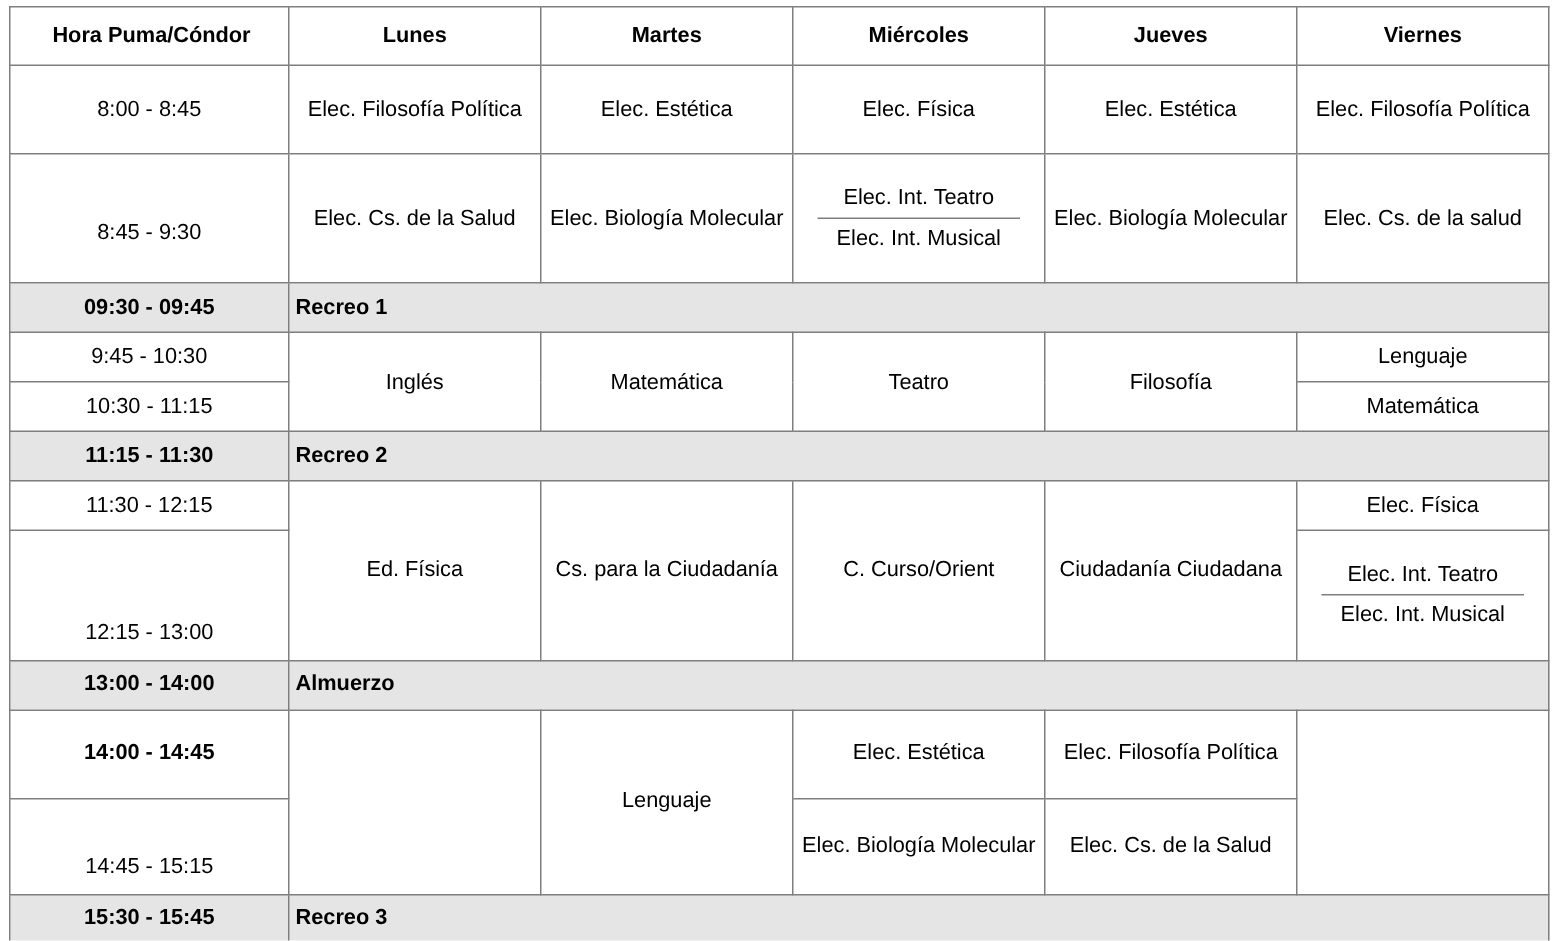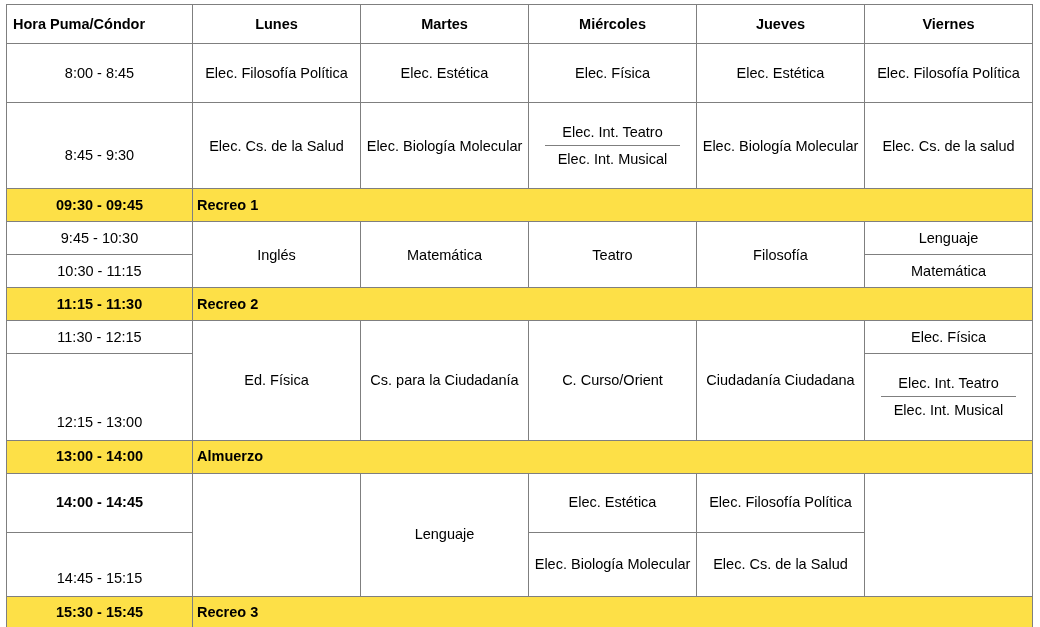--- a/index.html
+++ b/index.html
@@ -34,40 +34,40 @@
     text-align: center;
     line-height: 1.25;
   }
   th.head {
     font-weight: bold;
     height: 30px;
     padding: 4px 3px;
     background: #ffffff;
   }
   th.head-hora {
-    text-align: left;
+    text-align: center;
     padding-left: 6px;
   }
   td.hora {
     height: 26px;
     padding: 3px 4px;
     white-space: nowrap;
   }
   td.hora-tall {
     height: 54px;
     padding: 3px 4px;
   }
   td.subject {
     padding: 5px 5px;
   }
   td.empty {
     padding: 16px;
   }
   tr.break td {
-    background: #fde047;
+    background: #e5e5e5;
     font-weight: bold;
     height: 26px;
     padding: 3px 4px;
   }
   tr.break td.break-label {
     text-align: left;
   }
   
   .split {
     display: flex;

